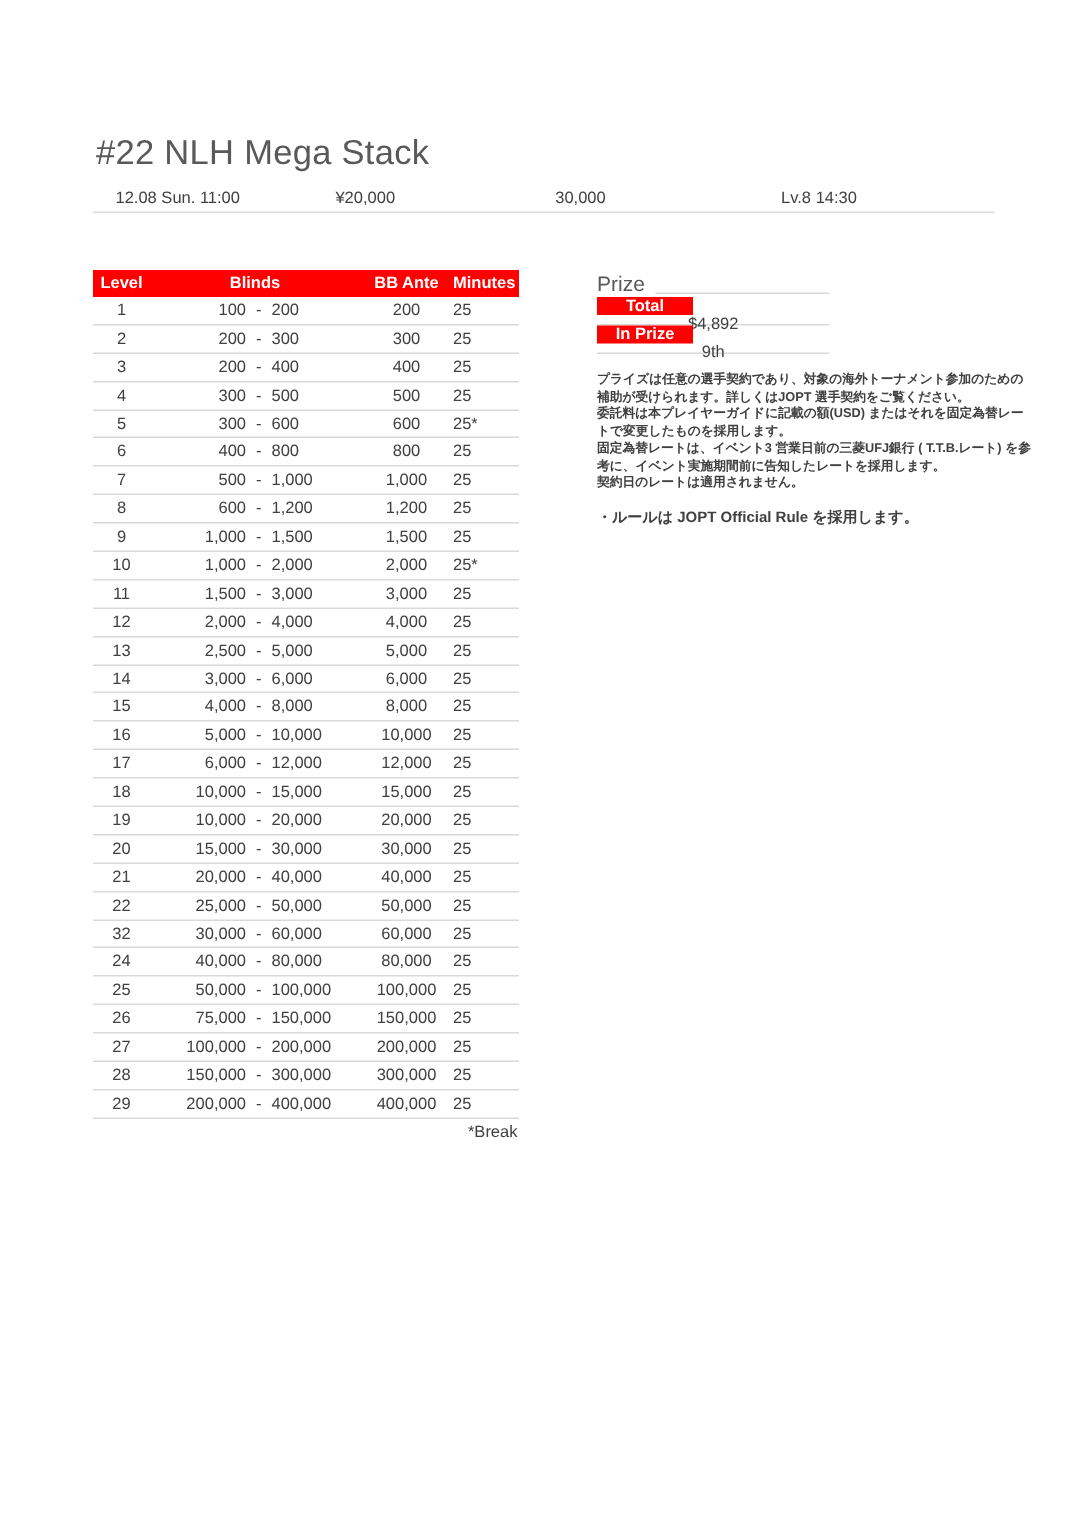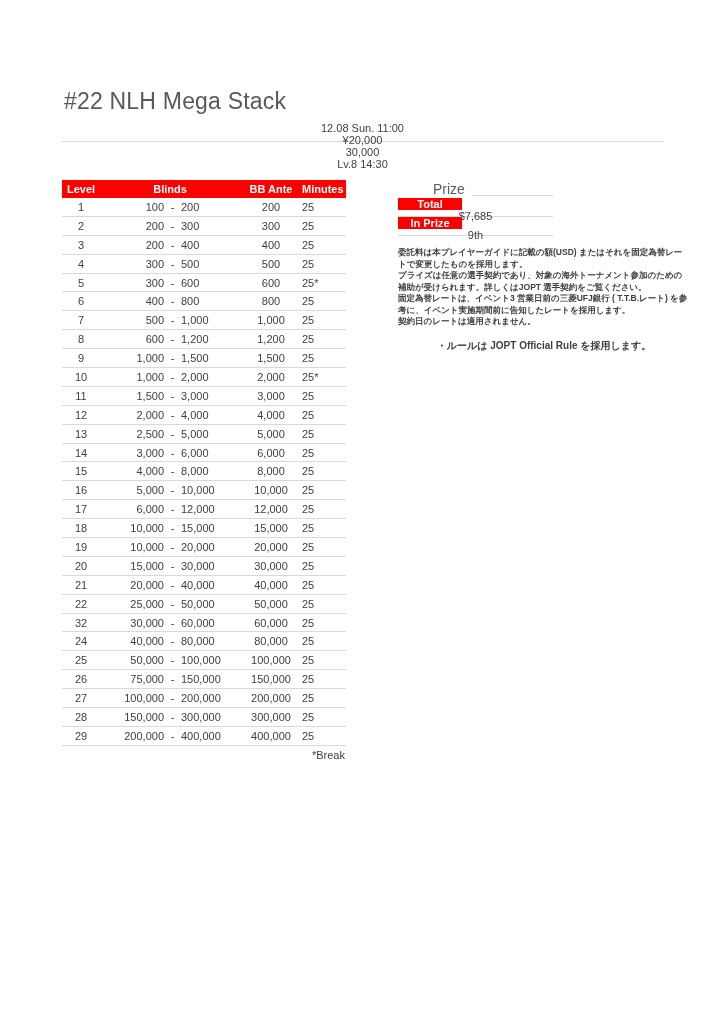--- a/index.html
+++ b/index.html
@@ -17,21 +17,21 @@
   }
   
   .page-title{
     position:absolute;left:64px;top:88px;
     font-size:23px;font-weight:400;color:var(--heading);
     letter-spacing:0.2px;
   }
   
   .info-table{position:absolute;left:62px;top:122px;width:601px;}
   .info-header{display:flex;background:var(--red);height:18px;align-items:center;}
-  .info-values{display:flex;height:20px;align-items:center;border-bottom:1px solid var(--border);flex-direction:column;}
+  .info-values{display:flex;height:20px;align-items:center;border-bottom:1px solid var(--border);}
   .info-table .c1{width:113px;text-align:center;}
   .info-table .c2{width:137px;text-align:center;}
   .info-table .c3{width:150px;text-align:center;}
   .info-table .c4{width:168px;text-align:center;}
   .info-table .filler{width:33px;}
   .info-header span{color:#fff;font-weight:bold;font-size:11px;}
   .info-values span{color:var(--text);font-size:11px;}
   
   .structure-table{position:absolute;left:62px;top:180px;width:284px;}
   .s-header{display:flex;background:var(--red);height:18px;align-items:center;color:#fff;font-weight:bold;font-size:11px;}
@@ -41,32 +41,32 @@
   .col-blinds .sb{width:64px;text-align:right;display:inline-block;}
   .col-blinds .dash{width:17px;text-align:center;display:inline-block;}
   .col-blinds .bb{flex:1;text-align:left;display:inline-block;}
   .col-blinds-h{width:140px;text-align:center;}
   .col-ante{width:62px;text-align:center;}
   .col-min{width:44px;text-align:left;}
   .break-note{height:19px;line-height:19px;text-align:right;font-size:11px;color:var(--text);padding-right:1px;}
   
   .right-panel{position:absolute;left:398px;top:180px;width:292px;}
   .section-heading-row{display:flex;align-items:flex-end;width:155px;height:17px;}
-  .section-heading{font-size:14px;color:var(--heading);font-weight:400;line-height:16px;margin-left:35px;}
+  .section-heading{font-size:14px;color:var(--heading);font-weight:400;line-height:16px;}
   .heading-line{flex:1;border-bottom:1px solid var(--border);margin-left:7px;margin-bottom:1px;}
   .prize-table{width:155px;margin-top:1px;}
   .prize-row{display:flex;height:19px;border-bottom:1px solid var(--border);flex-direction:column;}
   .prize-label{width:64px;background:var(--red);color:#fff;font-weight:bold;font-size:11px;display:flex;align-items:center;justify-content:center;}
   .prize-value{flex:1;display:flex;align-items:center;justify-content:center;font-size:11px;color:var(--text);}
   .jp-notes{margin-top:11px;width:292px;}
   .jp-notes p{margin:0;font-size:8.5px;font-weight:600;color:var(--text);line-height:11.5px;}
   .note-section{margin-top:10px;}
   .note-heading{font-size:14px;color:var(--heading);font-weight:400;}
   .note-items{margin-top:4px;}
-  .note-items p{margin:0;font-size:10px;font-weight:600;color:var(--text);line-height:15px;text-align:center;}
+  .note-items p{margin:0;font-size:10px;font-weight:600;color:var(--text);line-height:15px;}
 </style>
 </head>
 <body>
 
 <div class="page-title">#22 NLH Mega Stack</div>
 
 <div class="info-table">
   <div class="info-values">
     <span class="c1">12.08 Sun. 11:00</span>
     <span class="c2">¥20,000</span>
@@ -411,34 +411,34 @@
 
   <div class="section-heading-row">
     <span class="section-heading">Prize</span>
     <span class="heading-line"></span>
   </div>
 
   <div class="prize-table">
 
       <div class="prize-row">
         <span class="prize-label">Total</span>
-        <span class="prize-value">$7,685</span>
+        <span class="prize-value">$4,892</span>
       </div>
 
       <div class="prize-row">
         <span class="prize-label">In Prize</span>
         <span class="prize-value">9th</span>
       </div>
     </div>
 
   <div class="jp-notes">
 
+      <p>プライズは任意の選手契約であり、対象の海外トーナメント参加のための補助が受けられます。詳しくはJOPT 選手契約をご覧ください。</p>
+
       <p>委託料は本プレイヤーガイドに記載の額(USD) またはそれを固定為替レートで変更したものを採用します。</p>
-
-      <p>プライズは任意の選手契約であり、対象の海外トーナメント参加のための補助が受けられます。詳しくはJOPT 選手契約をご覧ください。</p>
 
       <p>固定為替レートは、イベント3 営業日前の三菱UFJ銀行 ( T.T.B.レート) を参考に、イベント実施期間前に告知したレートを採用します。</p>
 
       <p>契約日のレートは適用されません。</p>
     </div>
 
   <div class="note-section">
     <div class="note-items">
 
         <p>・ルールは JOPT Official Rule を採用します。</p>

